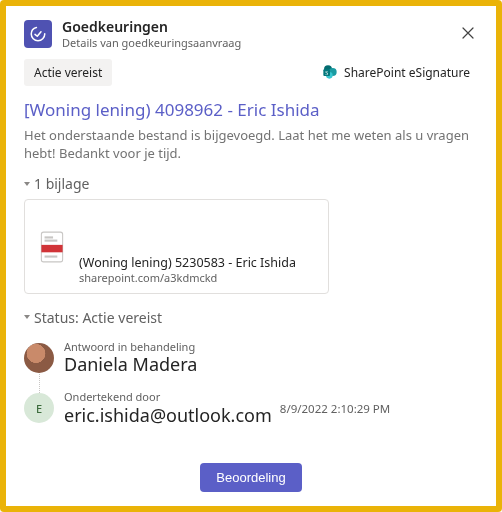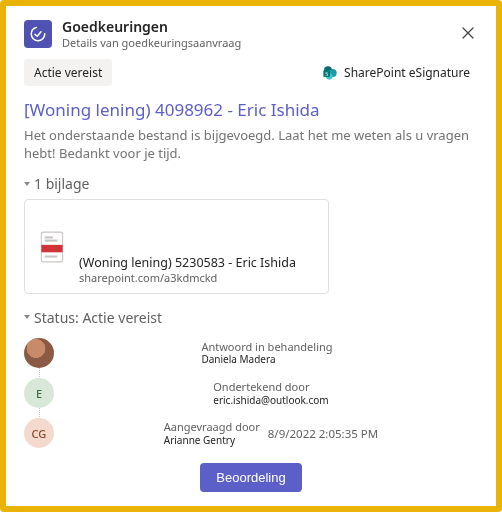--- a/index.html
+++ b/index.html
@@ -60,21 +60,21 @@
     margin-bottom: 12px;
   }
   .chip {
     background: var(--chip-bg);
     border-radius: 3px;
     padding: 5px 10px;
     font-size: 12px;
     color: #242424;
   }
   .esig {
-    display: flex; align-items: flex-end; gap: 6px;
+    display: flex; align-items: flex-start; gap: 6px;
     font-size: 12px; color: #242424;
     padding: 4px 8px;
     border-radius: 3px;
   }
   .sp-logo {
     width: 16px; height: 16px;
     display:flex; align-items:center; justify-content:center;
   }
   .subject {
     color: var(--accent);
@@ -124,21 +124,21 @@
     position: absolute;
     left: 15px;
     top: 14px;
     bottom: 16px;
     width: 1px;
     border-left: 1px dotted #c8c6c4;
   }
   .tl-item {
     display: flex;
     align-items: center;
-    justify-content: center;
+    justify-content: flex-start;
     padding: 7px 0;
     position: relative;
   }
   .avatar {
     position: absolute;
     left: -40px;
     width: 30px; height: 30px;
     border-radius: 50%;
     display:flex; align-items:center; justify-content:center;
     font-size: 11px; font-weight: 500;
@@ -146,21 +146,21 @@
     background: #ddd;
     top: 50%; transform: translateY(-50%);
   }
   .avatar.photo {
     background: radial-gradient(circle at 40% 35%, #c98a6a 0 35%, #8b5a44 36% 100%);
   }
   .avatar.green  { background: var(--avatar-green);  color:#3b6b3b; }
   .avatar.orange { background: var(--avatar-orange); color:#8a4a2a; }
   .tl-texts { line-height: 1.25; }
   .tl-label { font-size: 11px; color: var(--text-sec); }
-  .tl-name  { font-size: 10px; color: #242424; }
+  .tl-name  { font-size: 18px; color: #242424; }
   .tl-time  { font-size: 11.5px; color: var(--text-sec); white-space: nowrap; margin-left: 8px; }
   .footer {
     margin-top: auto;
     display: flex; justify-content: center;
     padding-top: 8px;
   }
   .primary-btn {
     background: var(--accent);
     color: #fff;
     border: none;
@@ -248,30 +248,23 @@
       </div>
       <div class="tl-time"></div>
     </div>
 
     <div class="tl-item">
       <div class="avatar green">E</div>
       <div class="tl-texts">
         <div class="tl-label">Ondertekend door</div>
         <div class="tl-name">eric.ishida@outlook.com</div>
       </div>
-    </div>
-
-    <div class="tl-item">
-      <div class="avatar orange">CG</div>
-      <div class="tl-texts">
-        <div class="tl-label">Aangevraagd door</div>
-        <div class="tl-name">Arianne Gentry</div>
-      </div>
-      <div class="tl-time">8/9/2022 2:05:35 PM</div>
-    </div>
+      <div class="tl-time">8/9/2022 2:10:29 PM</div>
+    </div>
+
 
   </div>
 
   <div class="footer">
     <button class="primary-btn">Beoordeling</button>
   </div>
 
 </div>
 
 </body></html>

